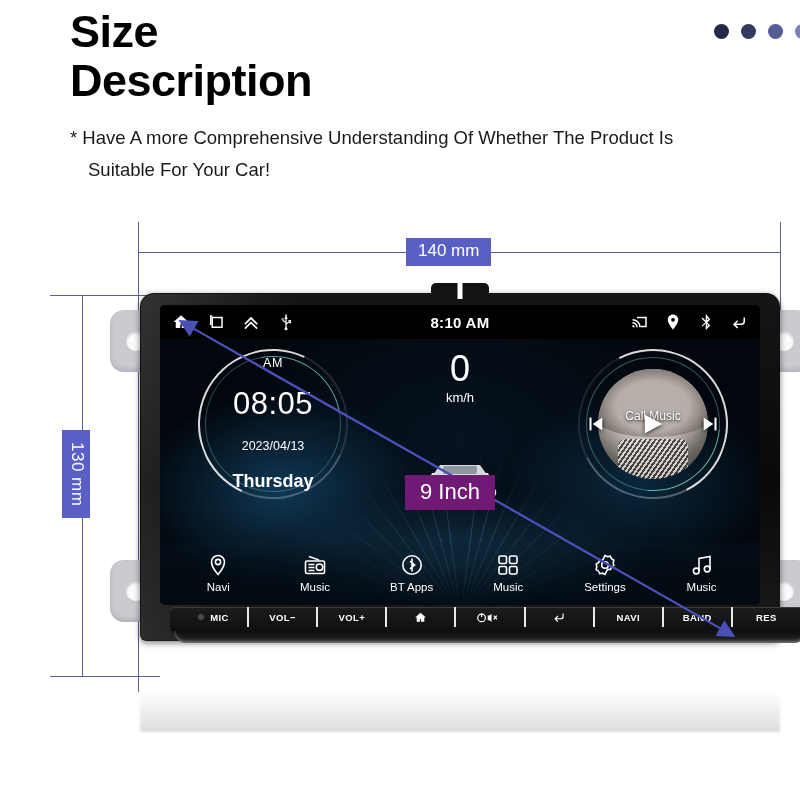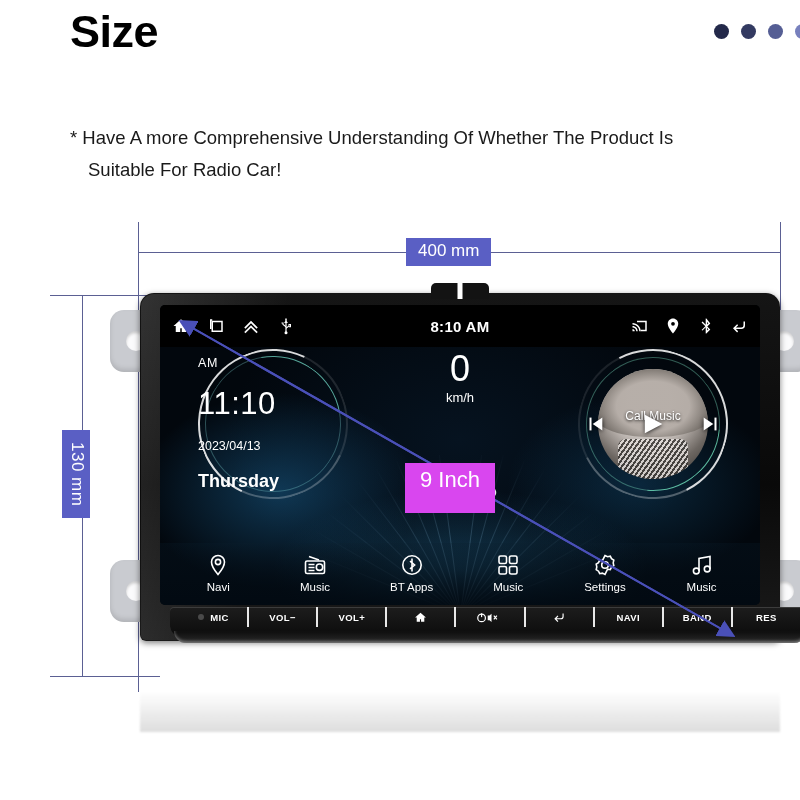--- a/index.html
+++ b/index.html
@@ -104,21 +104,21 @@
   }
   
   .rays { position:absolute; left:0; right:0; bottom:0; height:150px; overflow:hidden; }
   .ray {
     position:absolute; left:50%; bottom:-10px; width:1px; height:170px;
     background:linear-gradient(0deg, rgba(150,205,240,.55), rgba(150,205,240,0));
     transform-origin:50% 100%;
   }
 
   .statusbar {
-    position:absolute; left:0; right:0; top:0; height:42px;
+    position:absolute; left:0; right:0; top:0; height:34px;
     background:#000; display:flex; align-items:center; padding:0 12px;
   }
   .sb-left { display:flex; align-items:center; gap:17px; }
   .sb-right{ display:flex; align-items:center; gap:15px; margin-left:auto; }
   .sb-time {
     position:absolute; left:50%; transform:translateX(-50%);
     color:#fff; font-size:15px; font-weight:bold; letter-spacing:.3px;
   }
   .sb-ico { width:18px; height:18px; display:block; color:#fff; }
   .sb-ico svg{ display:block; width:100%; height:100%; fill:currentColor; }
@@ -135,21 +135,21 @@
     transform:rotate(-20deg);
   }
   .ring2{
     position:absolute; inset:7px; border-radius:50%;
     border:1px solid rgba(120,200,200,.35);
     border-top-color:rgba(120,230,210,.7);
     transform:rotate(35deg);
   }
   .clock-txt{
     position:absolute; inset:0; display:flex; flex-direction:column;
-    align-items:flex-start; justify-content:center; color:#fff; gap:18px;
+    align-items:center; justify-content:center; color:#fff; gap:18px;
   }
   .c-ampm { font-size:12.5px; letter-spacing:.6px; }
   .c-time { font-size:31px; font-weight:300; letter-spacing:.5px; line-height:1.05; }
   .c-date { font-size:12.5px; }
   .c-day  { font-size:18px; font-weight:bold; }
 
   
   .speed{
     position:absolute; left:50%; top:46px; transform:translateX(-50%);
     text-align:center; color:#fff;
@@ -242,54 +242,55 @@
     position:absolute; left:108px; top:684px; width:640px; height:48px;
     background:linear-gradient(180deg, rgba(30,30,30,.30), rgba(255,255,255,0) 85%);
     transform:scaleY(-1);
     filter:blur(1px);
     opacity:.5;
   }
 
   
   .diag{ position:absolute; left:0; top:0; width:800px; height:800px; pointer-events:none; }
   .badge-9{
-    position:absolute; left:373px; top:463px;
-    background:#d946ef; color:#fff;
-    font-size:22px; padding:4px 15px 21px; line-height:1.15;
+    position:absolute; left:373px; top:475px;
+    background:#701a75; color:#fff;
+    font-size:22px; padding:4px 15px 6px; line-height:1.15;
   }
 </style>
 </head>
 <body>
 
 <div id="root">
 
   <div class="title">
     <span>Size</span>
+    <span class="l2">Description</span>
   </div>
 
   <div class="subtitle">
     <span>* Have A more Comprehensive Understanding Of Whether The Product Is</span>
-    <span class="l2">Suitable For Radio Car!</span>
+    <span class="l2">Suitable For Your Car!</span>
   </div>
 
   <div class="dots">
     <span class="dot" style="background: rgb(35, 41, 74);"></span>
     <span class="dot" style="background: rgb(51, 58, 97);"></span>
     <span class="dot" style="background: rgb(85, 94, 148);"></span>
     <span class="dot" style="background: rgb(119, 128, 189);"></span>
   </div>
 
   <div class="dimline v-line" style="left:106px; top:222px; height:470px;"></div>
   <div class="dimline v-line" style="left:748px; top:222px; height:88px;"></div>
   <div class="dimline h-line" style="left:106px; top:252px; width:642px;"></div>
   <div class="dimline h-line" style="left:18px;  top:295px; width:110px;"></div>
   <div class="dimline h-line" style="left:18px;  top:676px; width:110px;"></div>
   <div class="dimline v-line" style="left:50px; top:295px; height:381px;"></div>
 
-  <div class="dim-badge" style="left:374px; top:238px;">400 mm</div>
+  <div class="dim-badge" style="left:374px; top:238px;">140 mm</div>
 
   <div class="dim-badge vertical" style="left:30px; top:430px;">130 mm</div>
 
   <div id="device">
 
     <div class="bracket bl"></div>
     <div class="bracket bl2"></div>
     <div class="bracket br"></div>
     <div class="bracket br2"></div>
 
@@ -375,21 +376,21 @@
                 </svg>
             </span>
           </div>
         </div>
 
         <div class="clock-wrap">
           <div class="ring"></div>
           <div class="ring2"></div>
           <div class="clock-txt">
             <div class="c-ampm">AM</div>
-            <div class="c-time">11:10</div>
+            <div class="c-time">08:05</div>
             <div class="c-date">2023/04/13</div>
             <div class="c-day">Thursday</div>
           </div>
         </div>
 
         <div class="speed">
           <div class="sp-val">0</div>
           <div class="sp-unit">km/h</div>
         </div>
 

